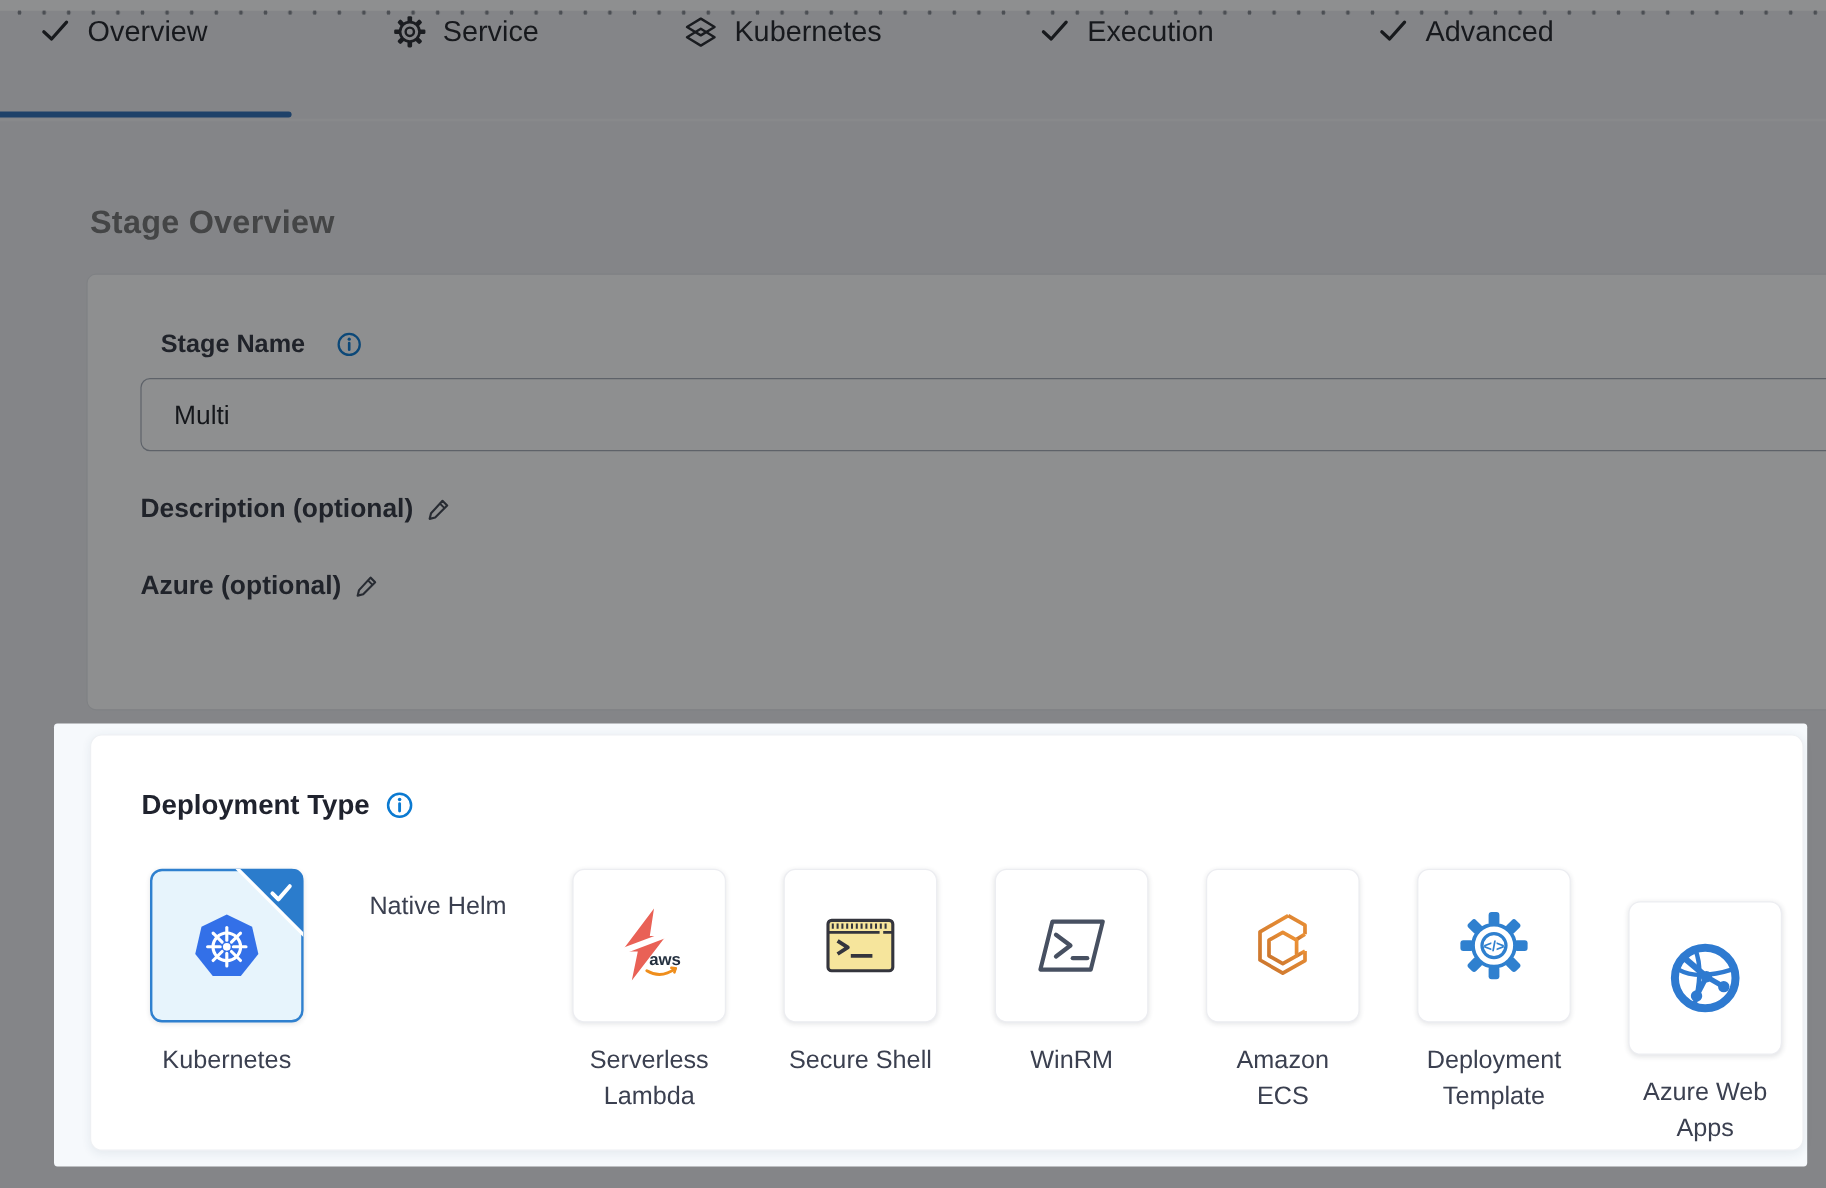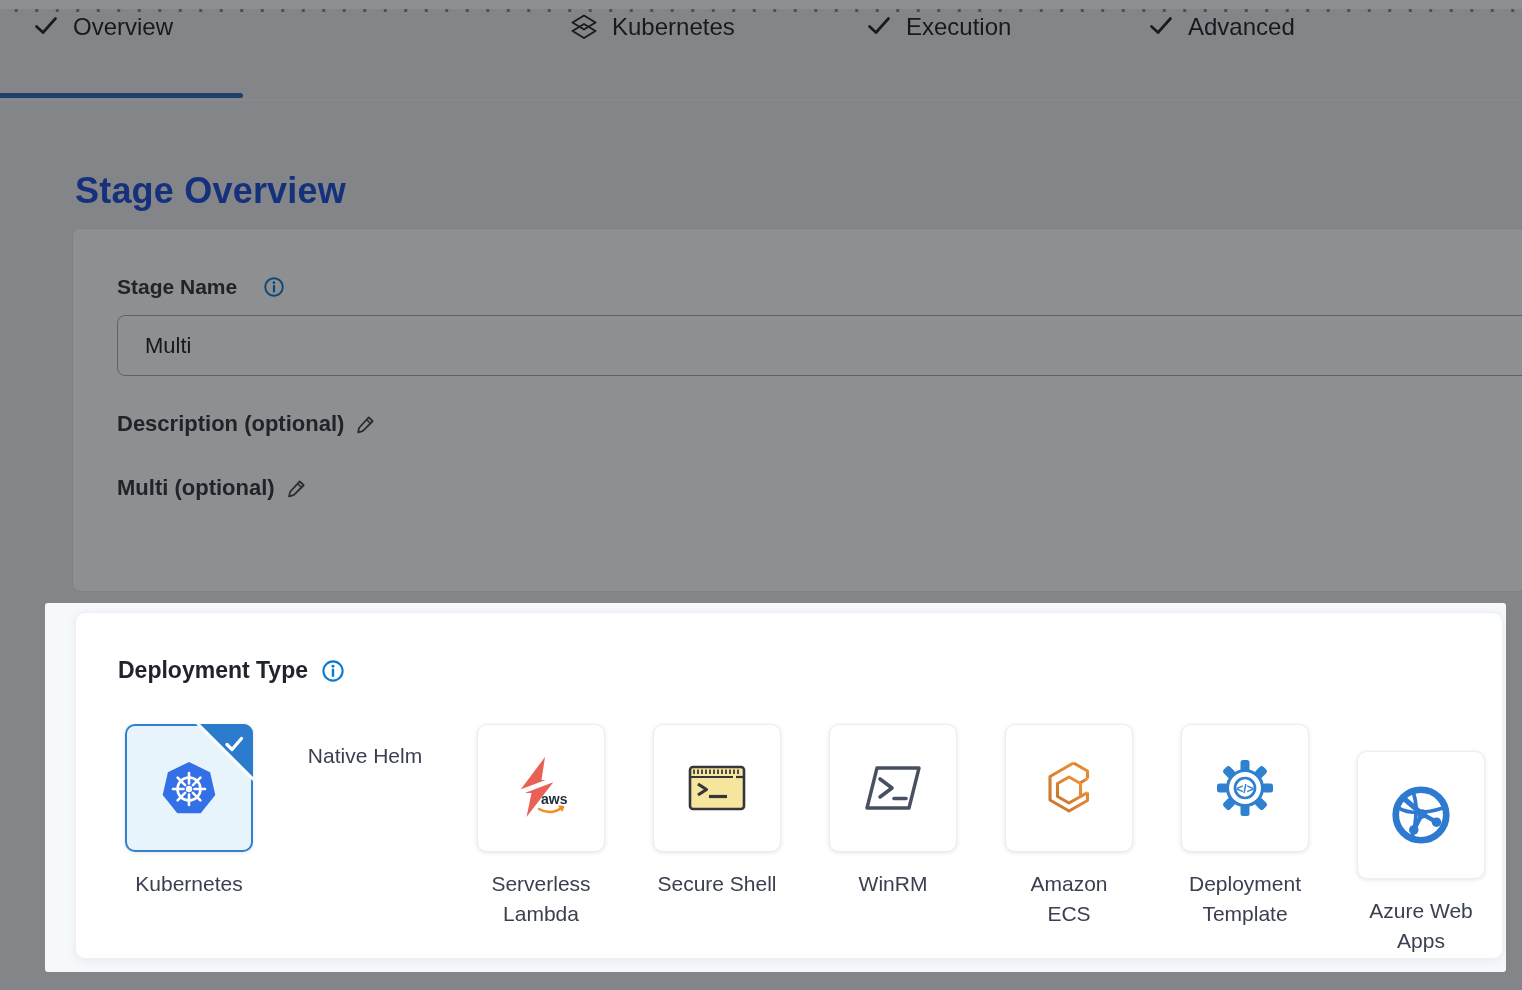--- a/index.html
+++ b/index.html
@@ -13,24 +13,24 @@
   .dash-row{position:absolute;left:6px;top:8px;right:0;height:5px;
     background-image:radial-gradient(circle,#83878f 1.5px,transparent 1.8px);
     background-size:20.5px 5px;background-repeat:repeat-x;}
   
   .tabbar{position:absolute;left:0;top:13px;width:100%;height:86px;border-bottom:2px solid #f3f4f6;}
   .tab{position:absolute;top:0;height:84px;display:flex;gap:14px;cursor:pointer;}
   .tab-label{font-size:24px;color:#1f2127;}
   .tab-underline{position:absolute;left:0;top:93px;width:243px;height:5px;background:#2d6db5;border-radius:0 4px 4px 0;}
   .t-overview{left:33px;}.t-service{left:328px;}.t-environment{left:570px;}.t-execution{left:866px;}.t-advanced{left:1148px;}
   
-  .page-title{position:absolute;left:75px;top:170px;font-size:36px;font-weight:bold;color:#1d4ed8;letter-spacing:.2px;}
+  .page-title{position:absolute;left:75px;top:170px;font-size:27px;font-weight:bold;color:#737373;letter-spacing:.2px;}
   .stage-card{position:absolute;left:72px;top:228px;width:1470px;height:364px;background:#fff;border:1px solid #e2e4e8;border-radius:8px;box-sizing:border-box;}
   .field-label{position:absolute;display:flex;align-items:center;gap:11px;font-size:21px;font-weight:bold;color:#30343f;}
-  .lbl-stagename{left:44px;top:46px;gap:26px;}
+  .lbl-stagename{left:61px;top:46px;gap:26px;}
   .lbl-desc{left:44px;top:182px;font-size:22px;}
   .lbl-tags{left:44px;top:246px;font-size:22px;}
   .stage-input{position:absolute;left:44px;top:86px;width:1460px;height:61px;box-sizing:border-box;
     border:1.5px solid #a4abb6;border-radius:8px;background:#fff;padding:0 0 0 27px;
     font-size:22px;color:#1b1d23;font-family:inherit;outline:none;}
   
   .spotlight{position:absolute;left:45px;top:603px;width:1461px;height:369px;background:#f6f9fc;border-radius:3px;
     box-shadow:0 0 0 4000px rgba(15,16,19,0.47);z-index:50;}
   .deploy-card{position:absolute;left:30px;top:9px;width:1428px;height:347px;background:#fff;border:1px solid #eef0f3;
     border-radius:10px;box-sizing:border-box;box-shadow:0 2px 8px rgba(40,60,90,.08);}
@@ -58,20 +58,37 @@
   <div class="top-strip"></div>
   <div class="dash-row"></div>
 
   <div class="tabbar">
     <div class="tab t-overview">
       <svg width="26" height="26" viewBox="0 0 26 26">
           <path d="M3.5 13.5 L10 19.5 L22.5 5.5" fill="none" stroke="#202227" stroke-width="2.7" stroke-linecap="round" stroke-linejoin="round"></path>
         </svg>
       <span class="tab-label">Overview</span>
     </div>
+    <div class="tab t-service">
+      <svg width="27" height="27" viewBox="0 0 28 28">
+        <g fill="#26282e">
+          <rect x="12" y="0.5" width="4" height="5.5" rx="1.2"></rect>
+            <rect x="12" y="22" width="4" height="5.5" rx="1.2"></rect>
+          <rect x="0.5" y="12" width="5.5" height="4" rx="1.2"></rect>
+            <rect x="22" y="12" width="5.5" height="4" rx="1.2"></rect>
+          <rect x="12" y="0.5" width="4" height="5.5" rx="1.2" transform="rotate(45 14 14)"></rect>
+          <rect x="12" y="22" width="4" height="5.5" rx="1.2" transform="rotate(45 14 14)"></rect>
+          <rect x="0.5" y="12" width="5.5" height="4" rx="1.2" transform="rotate(45 14 14)"></rect>
+          <rect x="22" y="12" width="5.5" height="4" rx="1.2" transform="rotate(45 14 14)"></rect>
+        </g>
+        <circle cx="14" cy="14" r="8.4" fill="none" stroke="#26282e" stroke-width="2.3"></circle>
+        <circle cx="14" cy="14" r="3.6" fill="none" stroke="#26282e" stroke-width="2.1"></circle>
+      </svg>
+      <span class="tab-label">Service</span>
+    </div>
     <div class="tab t-environment">
       <svg width="28" height="28" viewBox="0 0 28 28">
         <polygon points="14,2.5 25.5,9.5 14,16.5 2.5,9.5" fill="none" stroke="#24262c" stroke-width="2" stroke-linejoin="round"></polygon>
         <polygon points="14,11 25.5,18 14,25 2.5,18" fill="none" stroke="#24262c" stroke-width="2" stroke-linejoin="round"></polygon>
       </svg>
       <span class="tab-label">Kubernetes</span>
     </div>
     <div class="tab t-execution">
       <svg width="26" height="26" viewBox="0 0 26 26">
           <path d="M3.5 13.5 L10 19.5 L22.5 5.5" fill="none" stroke="#202227" stroke-width="2.7" stroke-linecap="round" stroke-linejoin="round"></path>
@@ -100,21 +117,21 @@
     </div>
     <input class="stage-input" type="text" value="Multi" style="">
     <div class="field-label lbl-desc">
       <span>Description (optional)</span>
       <svg width="21" height="21" viewBox="0 0 20 20">
         <path d="M13.1 3.2 L16.8 6.9 L7.3 16.4 L2.9 17.5 L4 13.1 Z" fill="none" stroke="#3f4450" stroke-width="1.7" stroke-linejoin="round"></path>
         <line x1="11" y1="5.3" x2="14.7" y2="9" stroke="#3f4450" stroke-width="1.5"></line>
       </svg>
     </div>
     <div class="field-label lbl-tags">
-      <span>Multi (optional)</span>
+      <span>Azure (optional)</span>
       <svg width="21" height="21" viewBox="0 0 20 20">
         <path d="M13.1 3.2 L16.8 6.9 L7.3 16.4 L2.9 17.5 L4 13.1 Z" fill="none" stroke="#3f4450" stroke-width="1.7" stroke-linejoin="round"></path>
         <line x1="11" y1="5.3" x2="14.7" y2="9" stroke="#3f4450" stroke-width="1.5"></line>
       </svg>
     </div>
   </div>
 
   <div class="spotlight">
     <div class="deploy-card">
       <div class="deploy-title">

